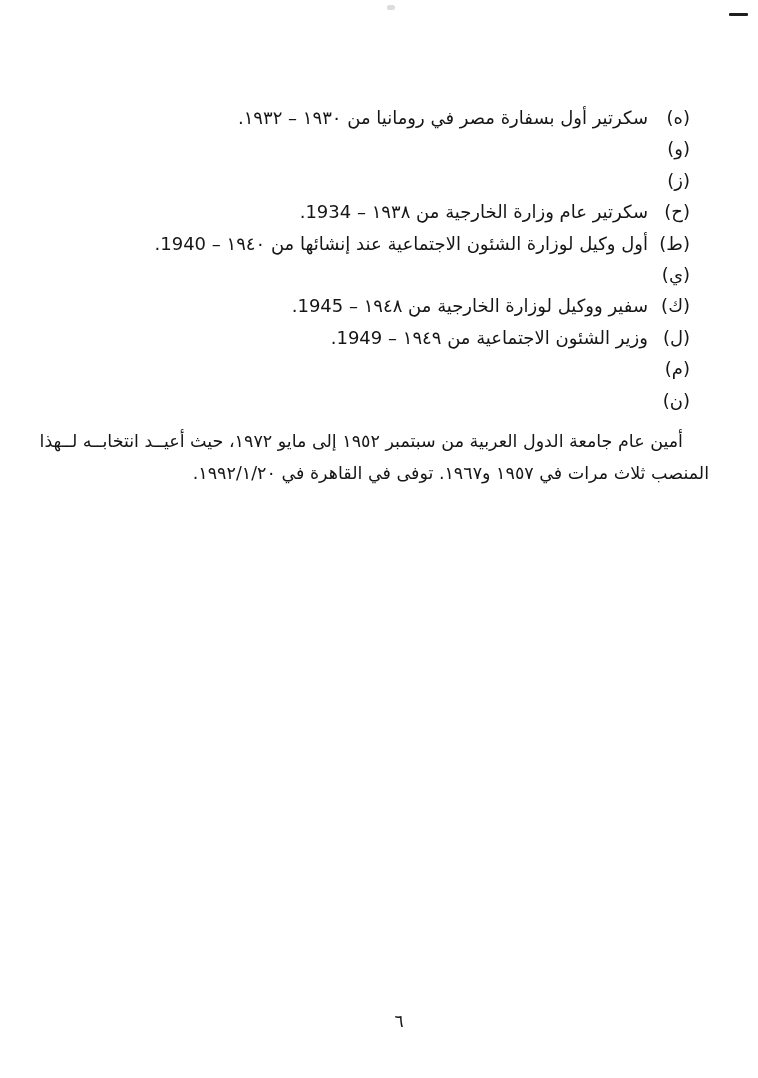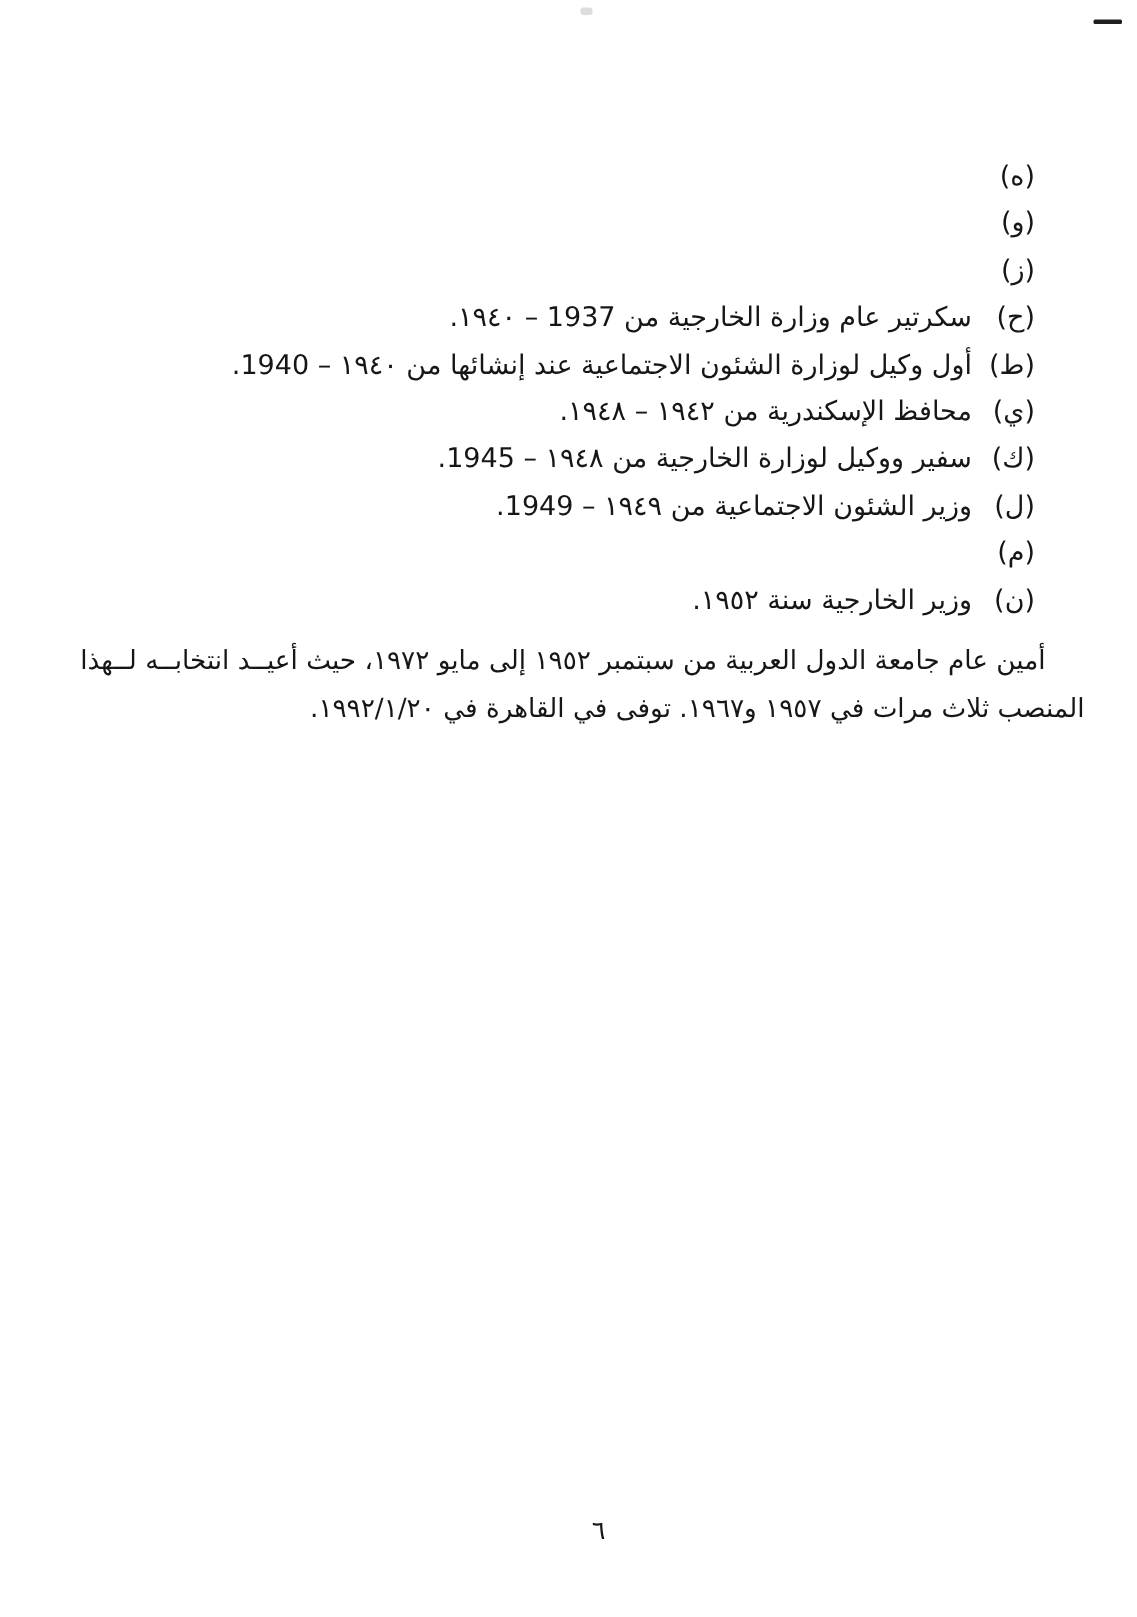--- a/index.html
+++ b/index.html
@@ -56,21 +56,21 @@
     letter-spacing: 0.5px;
   }
   .item-text {
     white-space: nowrap;
   }
 
   
   .paragraph {
     position: absolute;
     top: 426px;
-    right: 35px;
+    right: 49px;
     width: 622px;
     font-size: 17.5px;
     line-height: 31.5px;
     text-align: right;
   }
   .par-line {
     white-space: nowrap;
   }
   .par-line.first {
     padding-left: 0;
@@ -91,53 +91,52 @@
 </style>
 </head>
 <body>
 
 <div class="dash-artifact"></div>
 <div class="dot-artifact"></div>
 
 <div class="appointments" dir="rtl">
   <div class="row">
     <span class="marker">(ه)</span>
+    <span class="item-text">سكرتير أول بسفارة مصر في رومانيا من ١٩٣٠ – ١٩٣٢.</span>
   </div>
   <div class="row">
     <span class="marker">(و)</span>
   </div>
   <div class="row">
     <span class="marker">(ز)</span>
   </div>
   <div class="row">
     <span class="marker">(ح)</span>
-    <span class="item-text">سكرتير عام وزارة الخارجية من 1937 – ١٩٤٠.</span>
+    <span class="item-text">سكرتير عام وزارة الخارجية من ١٩٣٨ – 1934.</span>
   </div>
   <div class="row">
     <span class="marker">(ط)</span>
     <span class="item-text">أول وكيل لوزارة الشئون الاجتماعية عند إنشائها من ١٩٤٠ – 1940.</span>
   </div>
   <div class="row">
     <span class="marker">(ي)</span>
-    <span class="item-text">محافظ الإسكندرية من ١٩٤٢ – ١٩٤٨.</span>
   </div>
   <div class="row">
     <span class="marker">(ك)</span>
     <span class="item-text">سفير ووكيل لوزارة الخارجية من ١٩٤٨ – 1945.</span>
   </div>
   <div class="row">
     <span class="marker">(ل)</span>
     <span class="item-text">وزير الشئون الاجتماعية من ١٩٤٩ – 1949.</span>
   </div>
   <div class="row">
     <span class="marker">(م)</span>
   </div>
   <div class="row">
     <span class="marker">(ن)</span>
-    <span class="item-text">وزير الخارجية سنة ١٩٥٢.</span>
   </div>
 </div>
 
 <div class="paragraph" dir="rtl">
   <div class="par-line first">أمين عام جامعة الدول العربية من سبتمبر ١٩٥٢ إلى مايو ١٩٧٢، حيث أعيــد انتخابــه لــهذا</div>
   <div class="par-line">المنصب ثلاث مرات في ١٩٥٧ و١٩٦٧. توفى في القاهرة في ١٩٩٢/١/٢٠.</div>
 </div>
 
 <div class="page-number">٦</div>
 

